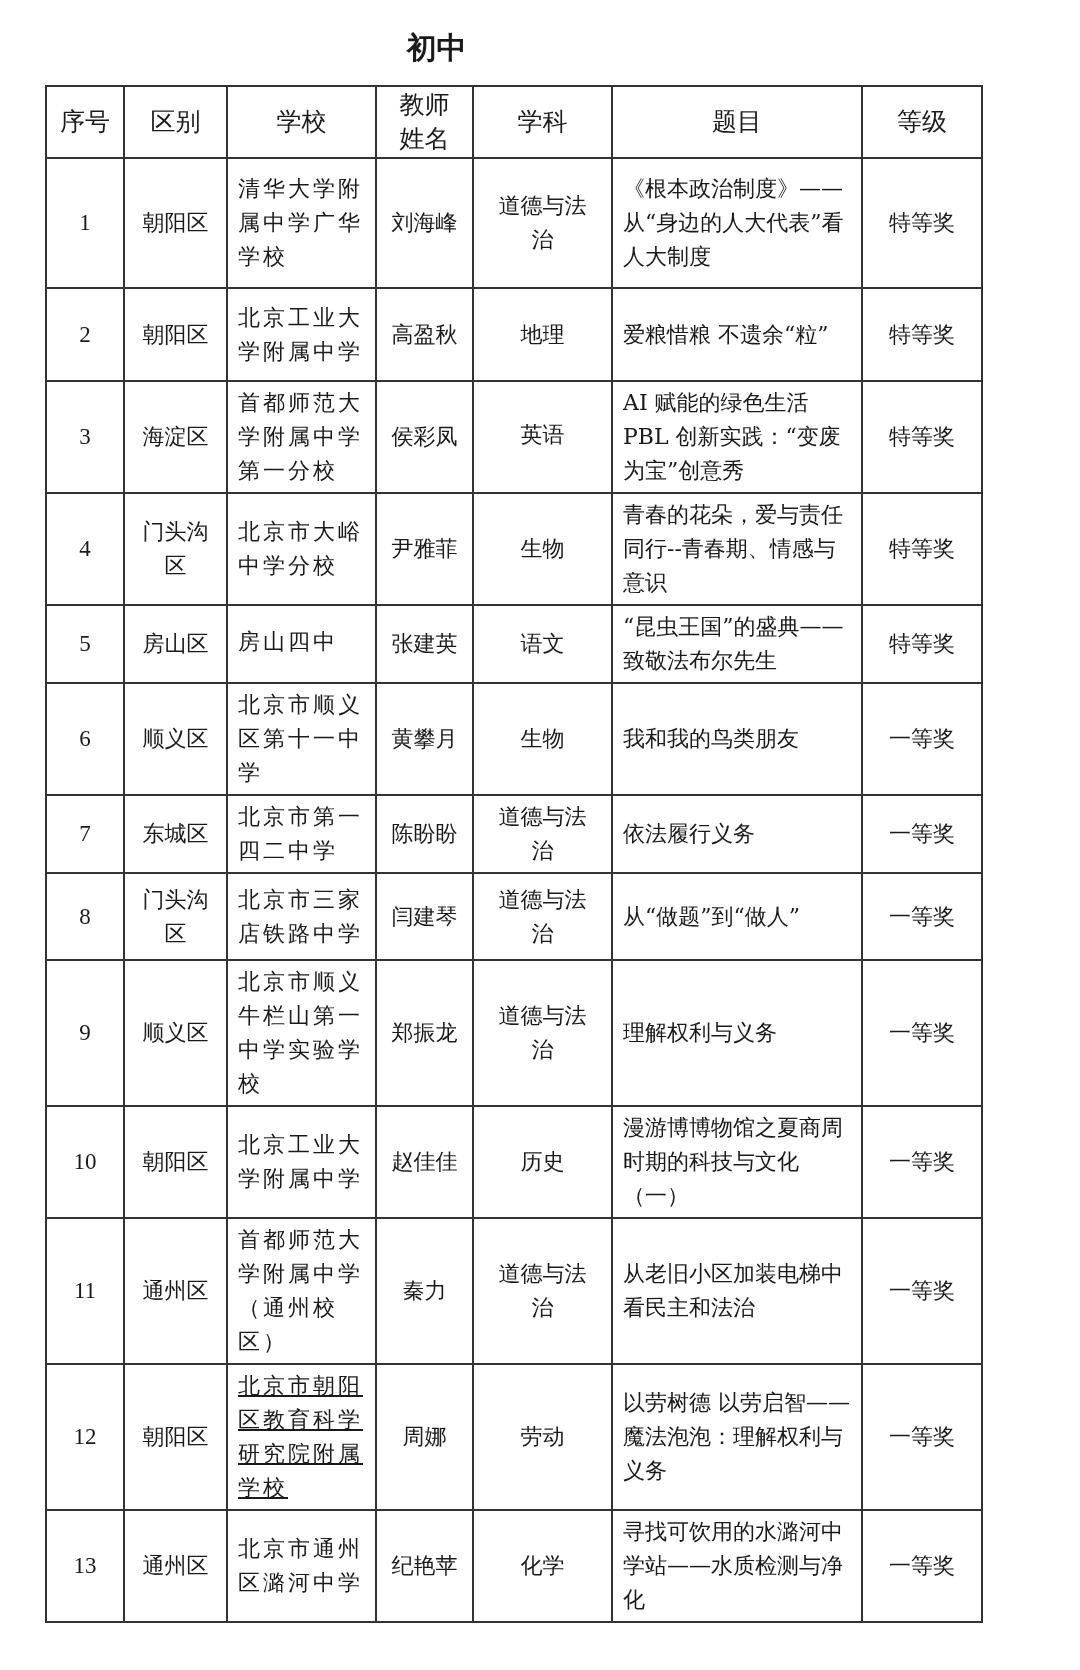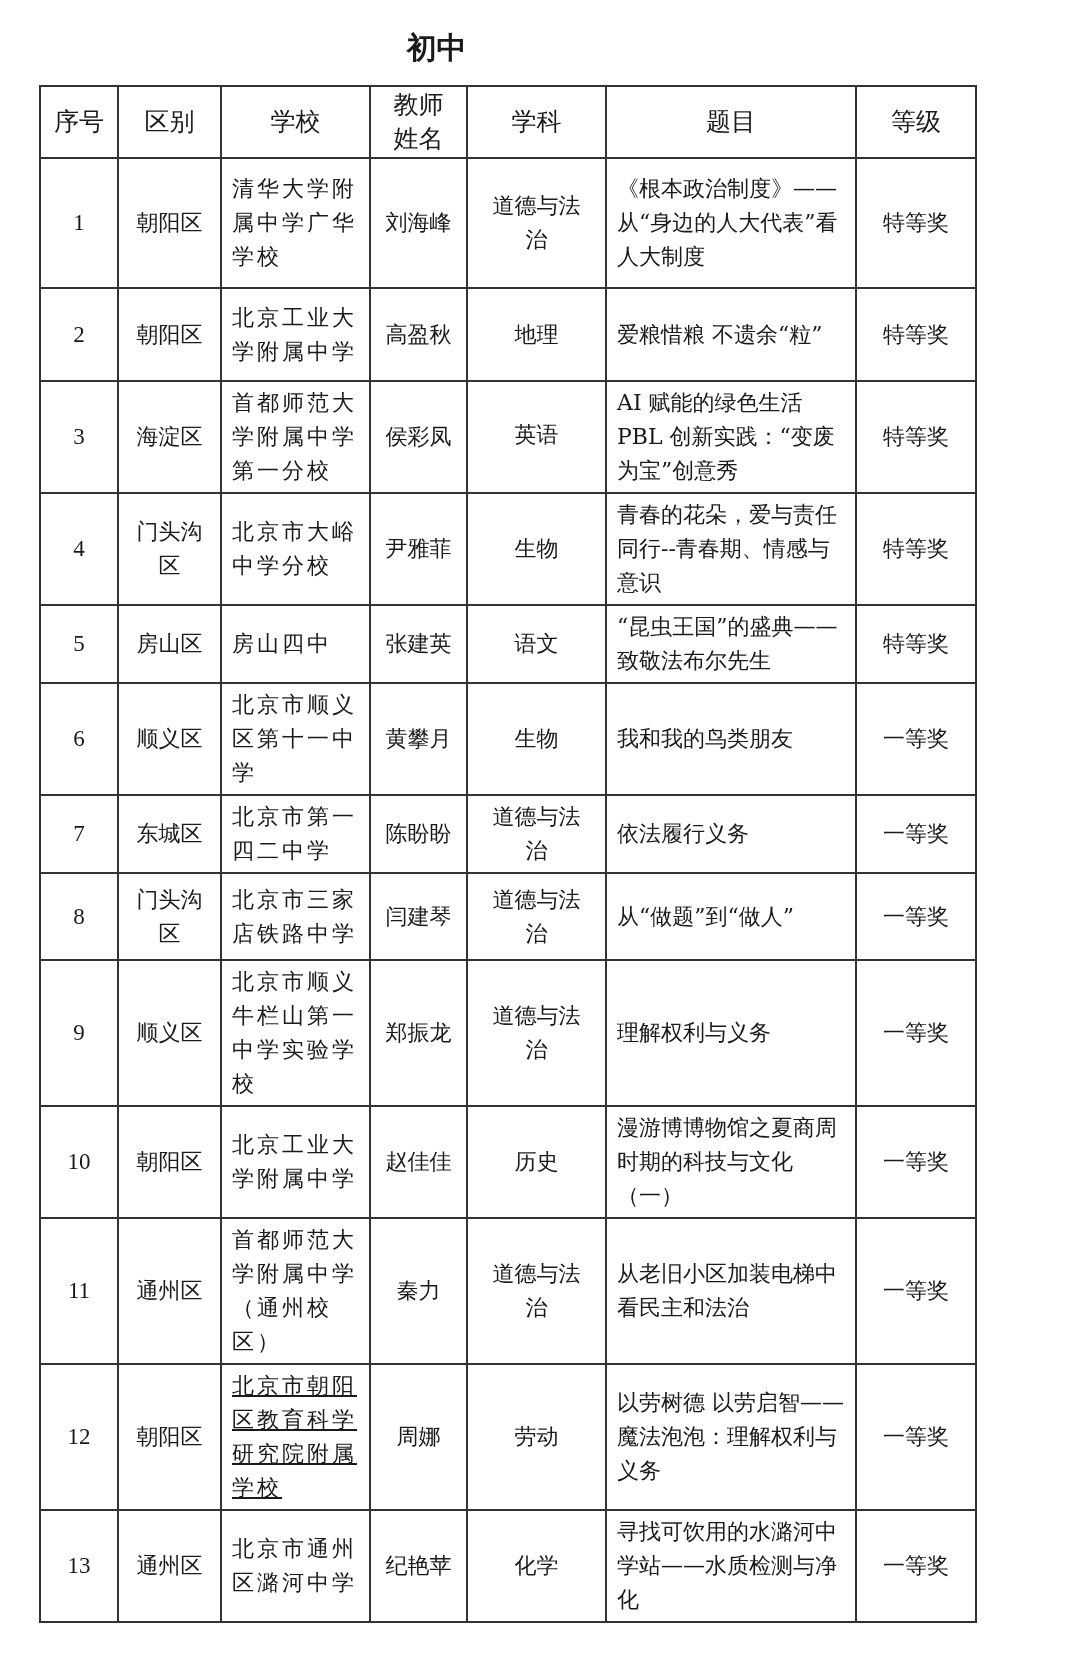--- a/index.html
+++ b/index.html
@@ -1,20 +1,20 @@
 <!DOCTYPE html>
 <html><head>
 <meta charset="utf-8">
 <style>
   html, body { margin: 0; padding: 0; background: #ffffff; }
   body { width: 1080px; height: 1670px; position: relative; overflow: hidden;
          font-family: "DejaVu Serif", "Liberation Serif", serif; color: #1a1a1a; }
   .title { position: absolute; top: 28px; left: 0; width: 873px; text-align: center;
            font-family: "DejaVu Sans", "Liberation Sans", sans-serif; font-size: 30px; font-weight: bold; }
-  table { position: absolute; top: 85px; left: 39px; border-collapse: collapse; table-layout: fixed; width: 936px; }
+  table { position: absolute; top: 85px; left: 45px; border-collapse: collapse; table-layout: fixed; width: 936px; }
   td, th { border: 2px solid #333; padding: 4px 10px; vertical-align: middle; font-size: 22px; line-height: 34px; font-weight: normal; }
   th { font-family: "DejaVu Sans", "Liberation Sans", sans-serif; font-size: 25px; text-align: center; height: 62px; line-height: 34px; }
   td.c { text-align: center; }
   td.l { text-align: left; }
   td.num { font-family: "Liberation Serif", "DejaVu Serif", serif; font-size: 23px; }
 </style>
 </head>
 <body>
 
 <div class="title">初中</div>
@@ -73,21 +73,21 @@
         <td class="c" style="padding: 4px 14px;">门头沟区</td>
         <td class="l" style="letter-spacing: 3px;">北京市大峪中学分校</td>
         <td class="c">尹雅菲</td>
         <td class="c" style="padding: 4px 14px;">生物</td>
         <td class="l">青春的花朵，爱与责任同行--青春期、情感与意识</td>
         <td class="c">特等奖</td>
       </tr>
       <tr style="height: 69px;">
         <td class="c num">5</td>
         <td class="c" style="padding: 4px 14px;">房山区</td>
-        <td class="l" style="letter-spacing: 3px;">房山四中</td>
+        <td class="l" style="letter-spacing: 3px; font-family: Liberation Mono, monospace;">房山四中</td>
         <td class="c">张建英</td>
         <td class="c" style="padding: 4px 14px; margin-left: 40px;">语文</td>
         <td class="l">“昆虫王国”的盛典——致敬法布尔先生</td>
         <td class="c">特等奖</td>
       </tr>
       <tr style="height: 106px;">
         <td class="c num">6</td>
         <td class="c" style="padding: 4px 14px;">顺义区</td>
         <td class="l" style="letter-spacing: 3px; margin-left: 28px;">北京市顺义区第十一中学</td>
         <td class="c">黄攀月</td>

